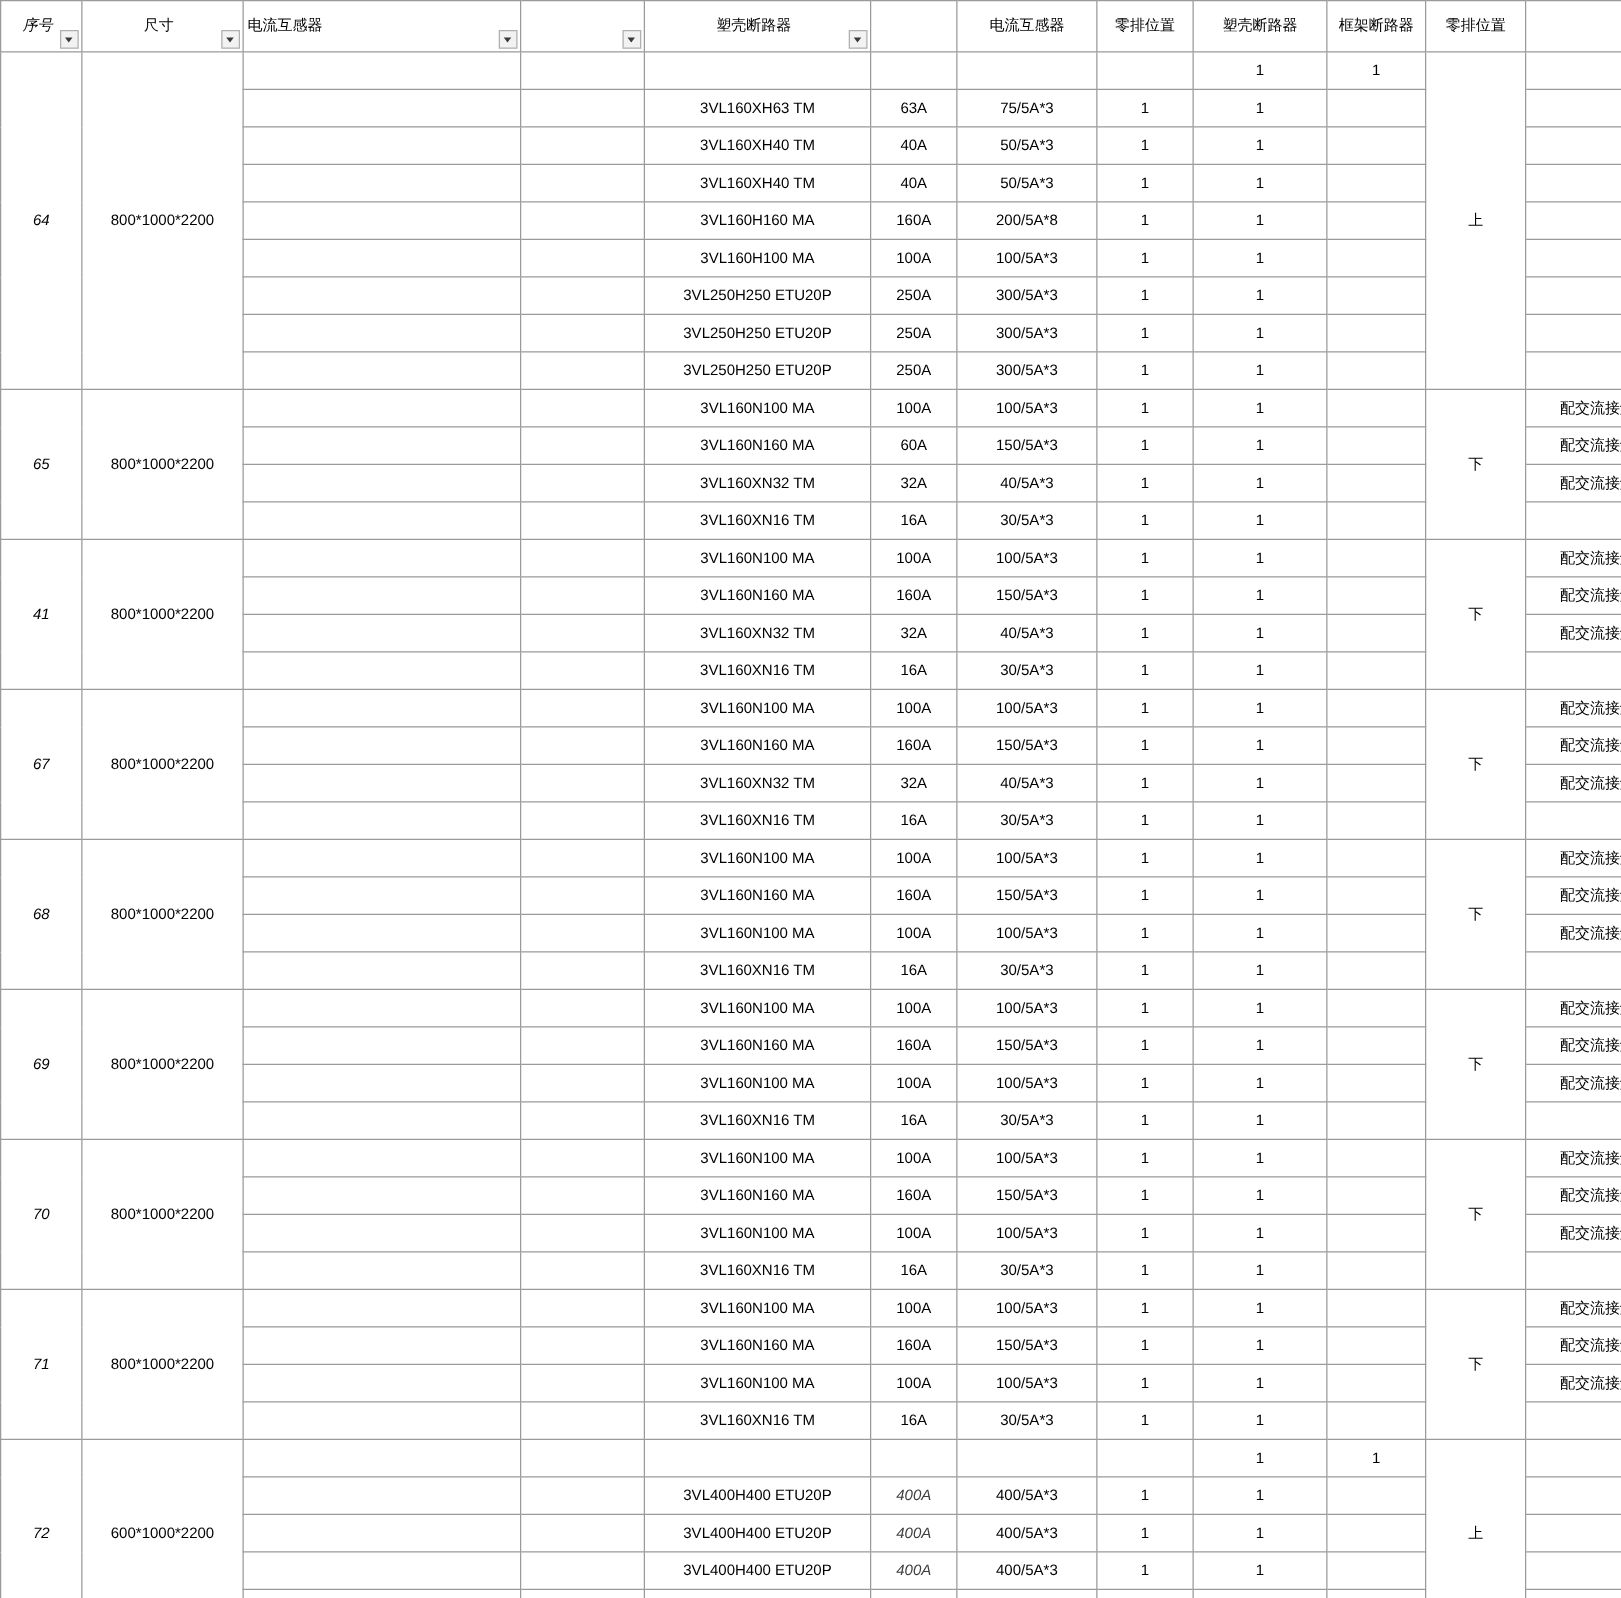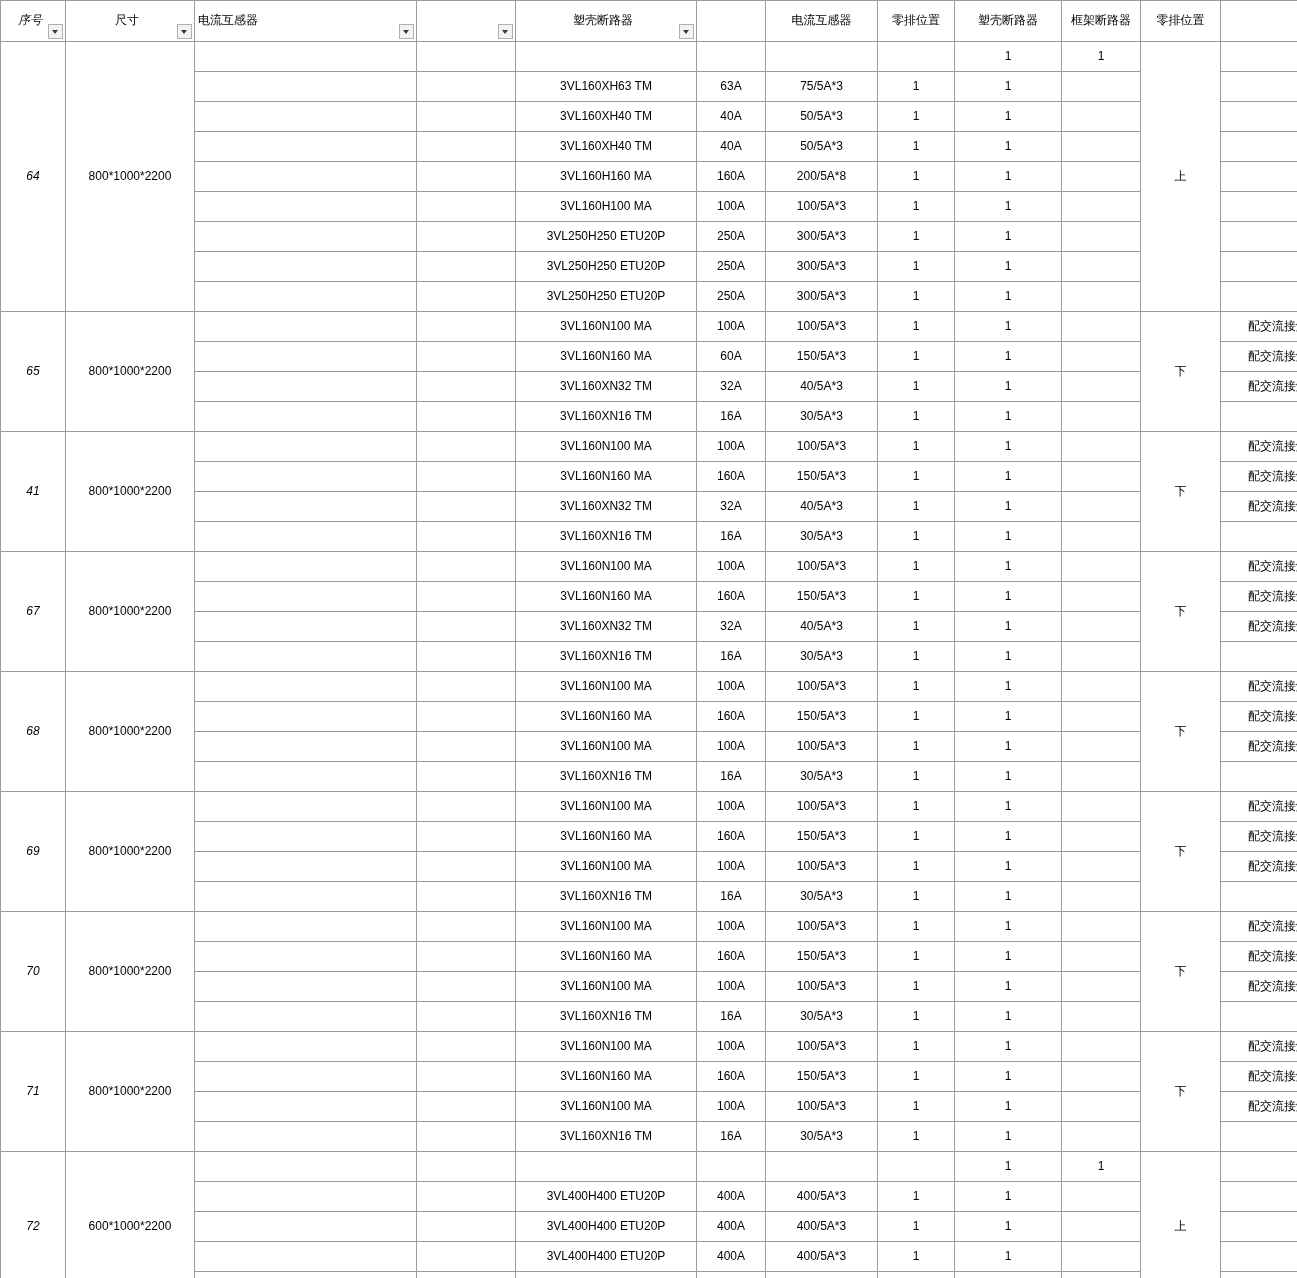--- a/index.html
+++ b/index.html
@@ -73,21 +73,21 @@
   td.col-ct { width: 105px; }
   td.col-meter { width: 70px; }
   td.col-fire { width: 100px; }
   td.col-temp { width: 72px; }
   td.col-zero { width: 73px; }
   td.col-remark { width: 180px; }
   tbody td { height: 29px; }
   td.remark-cell {
     font-size: 11.5px;
   }
-  .red { color: #000000; }
+  .red { color: #404040; font-style: italic; }
 </style>
 </head>
 <body>
 
 <table class="sheet">
   <thead>
     <tr>
       <td class="col-seq hdr-filter">
         <span class="hdr-label">序号</span>
         <span class="filter-btn"></span>

